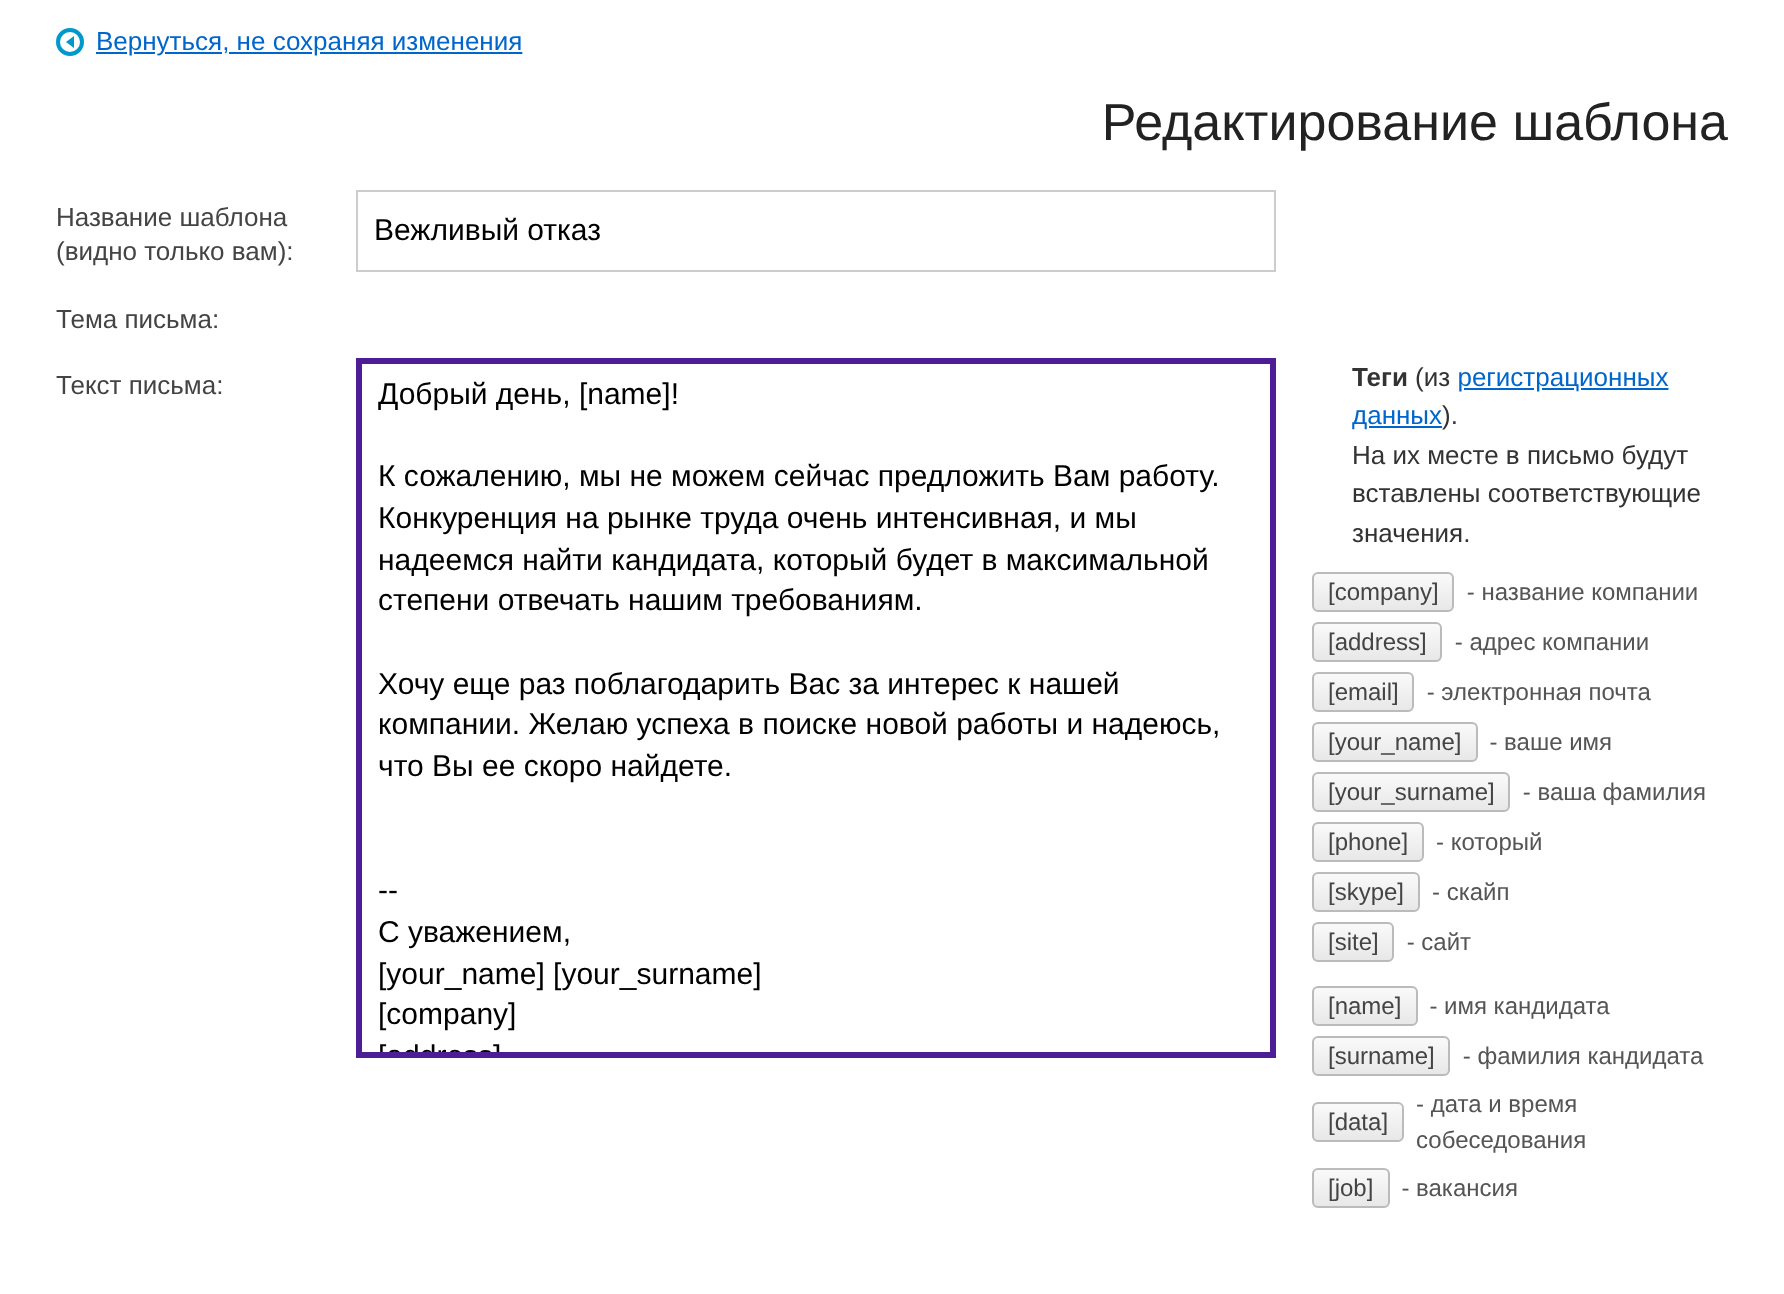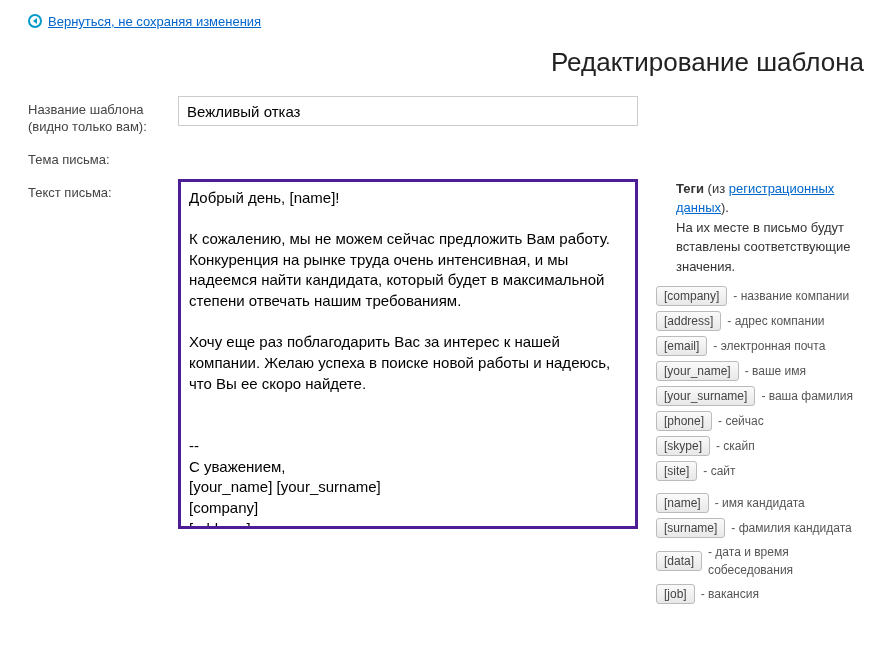--- a/index.html
+++ b/index.html
@@ -5,36 +5,36 @@
   * { box-sizing: border-box; margin: 0; padding: 0; }
   body {
     font-family: Arial, Helvetica, sans-serif;
     font-size: 13px;
     color: #333;
     background: #fff;
     padding: 12px 28px 28px 28px;
     width: 892px;
   }
   a { color: #0066cc; text-decoration: underline; cursor: pointer; }
-  .back-link { display: inline-flex; align-items: flex-start; gap: 6px; font-size: 13px; margin-bottom: 18px; }
+  .back-link { display: inline-flex; align-items: flex-end; gap: 6px; font-size: 13px; margin-bottom: 18px; }
   .back-icon {
     width: 14px; height: 14px; border: 2px solid #0099cc; border-radius: 50%;
     display: inline-flex; align-items: center; justify-content: center; flex-shrink: 0;
   }
   .back-icon::before {
     content: ""; width: 0; height: 0;
     border-top: 3px solid transparent; border-bottom: 3px solid transparent;
     border-right: 4px solid #0099cc; margin-left: -1px;
   }
   h1 { font-size: 26px; font-weight: normal; color: #222; margin-bottom: 18px; text-align: right; }
   .form-row { display: flex; align-items: flex-start; margin-bottom: 10px; }
   .form-label { width: 150px; flex-shrink: 0; font-size: 13px; color: #444; line-height: 1.3; padding-top: 6px; }
   .form-control { flex: 1; }
   input[type="text"] {
-    width: 100%; max-width: 460px; height: 30px; padding: 4px 8px;
+    width: 100%; max-width: 460px; height: 41px; padding: 4px 8px;
     border: 1px solid #ccc; font-size: 15px; font-family: inherit;
   }
   .input-accent { border-left: 5px solid #8bc400; }
   .body-wrap { display: flex; gap: 18px; align-items: flex-start; }
   .textarea-wrap { position: relative; width: 460px; flex-shrink: 0; }
   textarea {
     width: 460px; height: 350px; padding: 6px 8px;
     border: 3px solid #4c1d95; font-size: 15px; font-family: inherit;
     line-height: 1.38; resize: none; overflow-y: scroll;
   }
@@ -112,21 +112,21 @@
           <div class="tag-row">
             <button class="tag-btn">[your_name]</button>
             <span class="tag-desc">- ваше имя</span>
           </div>
           <div class="tag-row">
             <button class="tag-btn">[your_surname]</button>
             <span class="tag-desc">- ваша фамилия</span>
           </div>
           <div class="tag-row">
             <button class="tag-btn">[phone]</button>
-            <span class="tag-desc">- сейчас</span>
+            <span class="tag-desc">- который</span>
           </div>
           <div class="tag-row">
             <button class="tag-btn">[skype]</button>
             <span class="tag-desc">- скайп</span>
           </div>
           <div class="tag-row">
             <button class="tag-btn">[site]</button>
             <span class="tag-desc">- сайт</span>
           </div>
         </div>

